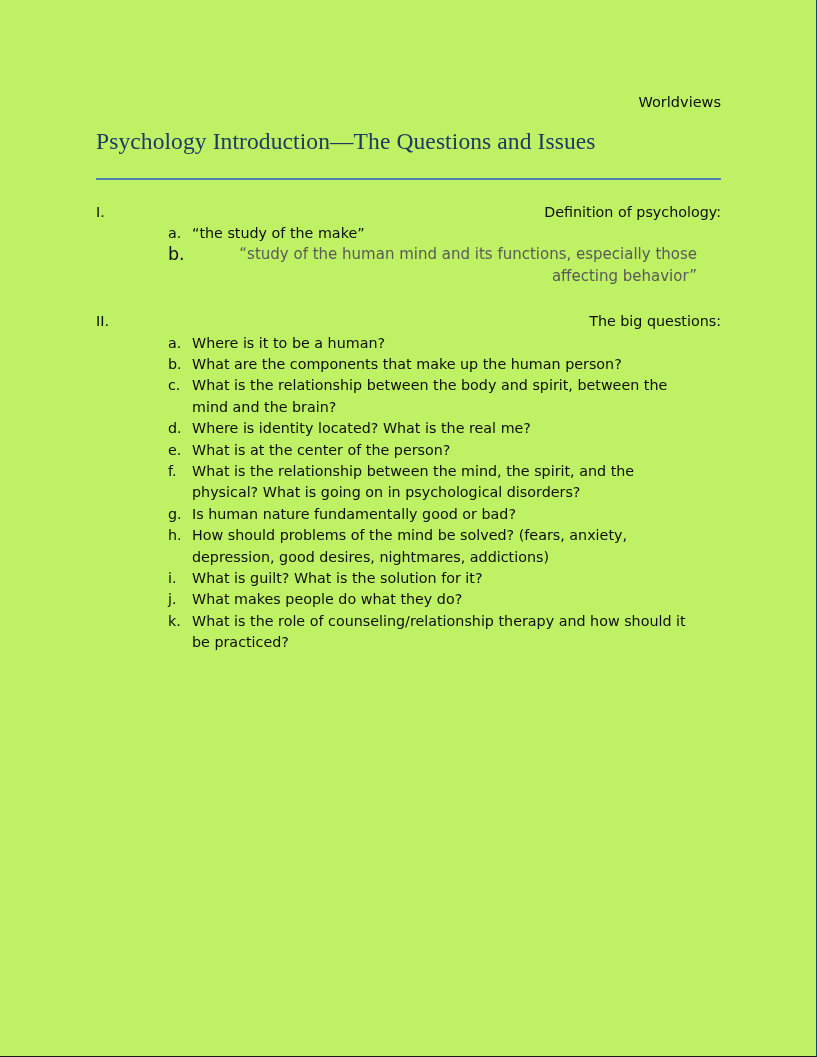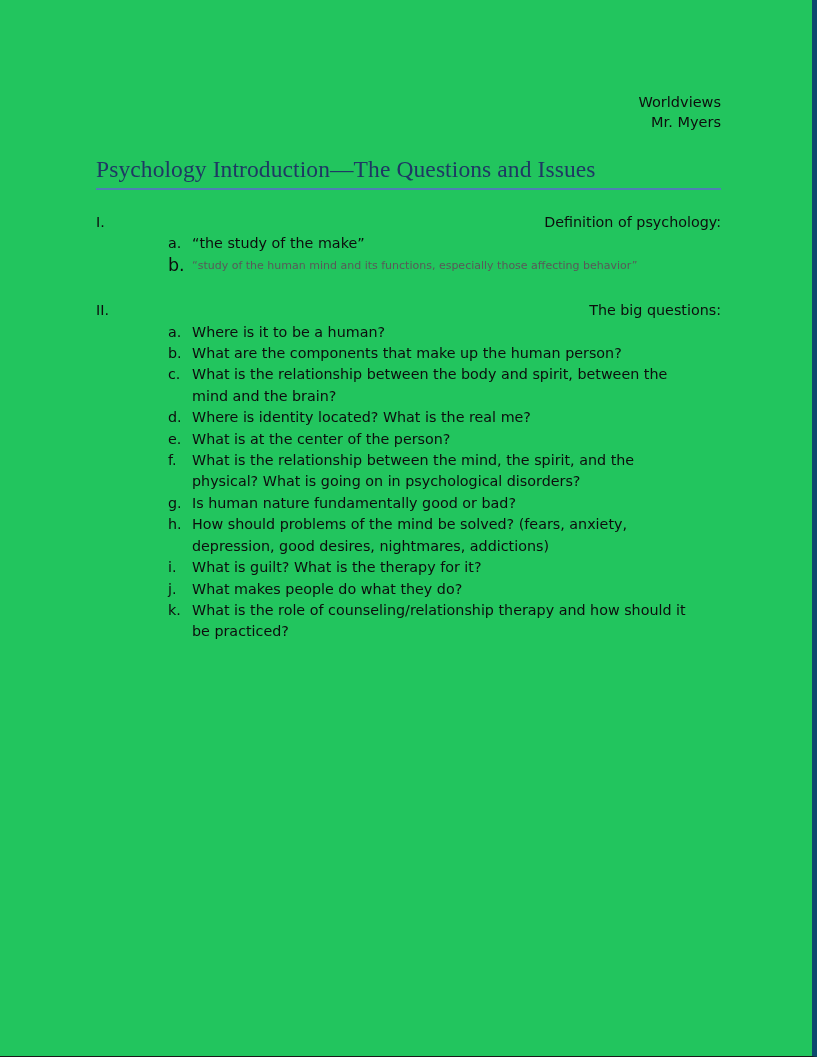--- a/index.html
+++ b/index.html
@@ -7,23 +7,23 @@
     padding: 0;
     background: #ffffff;
   }
   body {
     font-family: "DejaVu Sans", sans-serif;
   }
   .page {
     position: relative;
     width: 817px;
     height: 1057px;
-    background: #22c55e;
+    background: #bef264;
     box-sizing: border-box;
-    border-right: 5px solid #0c4a6e;
+    border-right: 1px solid #0c4a6e;
     border-bottom: 1px solid #1a1a1a;
     overflow: hidden;
   }
   .content {
     position: absolute;
     left: 96px;
     top: 0;
     width: 625px;
   }
   
@@ -33,23 +33,23 @@
     font-family: "DejaVu Sans", sans-serif;
     font-size: 14.5px;
     line-height: 19.5px;
     color: #0d0d0d;
   }
   .doc-header div {
     white-space: nowrap;
   }
   
   .title-wrap {
-    margin-top: 24px;
+    margin-top: 15px;
     border-bottom: 2px solid #4f7fb5;
-    padding-bottom: 6px;
+    padding-bottom: 24px;
   }
   .doc-title {
     font-family: "Liberation Serif", "DejaVu Serif", serif;
     font-size: 23.5px;
     line-height: 26px;
     color: #1f3864;
     letter-spacing: 0.1px;
     white-space: nowrap;
   }
   
@@ -96,32 +96,32 @@
     max-width: 505px;
   }
   
   .sub-item.large .sub-marker {
     font-size: 17.5px;
     line-height: 21.4px;
     color: #0d0d0d;
   }
   .sub-item.large .sub-text {
     color: #595959;
-    font-size: 11px;
+    font-size: 15px;
+    text-align: right;
   }
 </style>
 </head>
 <body>
 
 <div class="page">
   <div class="content">
 
     <div class="doc-header">
       <div>Worldviews</div>
-      <div>Mr. Myers</div>
     </div>
 
     <div class="title-wrap">
       <div class="doc-title">Psychology Introduction—The Questions and Issues</div>
     </div>
 
     <div class="outline">
         <div class="section">
           <div class="roman-row">
             <span class="roman-marker">I.</span>
@@ -171,21 +171,21 @@
             <div class="sub-item">
               <span class="sub-marker">g.</span>
               <span class="sub-text">Is human nature fundamentally good or bad?</span>
             </div>
             <div class="sub-item">
               <span class="sub-marker">h.</span>
               <span class="sub-text">How should problems of the mind be solved?  (fears, anxiety, depression, good desires, nightmares, addictions)</span>
             </div>
             <div class="sub-item">
               <span class="sub-marker">i.</span>
-              <span class="sub-text">What is guilt?  What is the therapy for it?</span>
+              <span class="sub-text">What is guilt?  What is the solution for it?</span>
             </div>
             <div class="sub-item">
               <span class="sub-marker">j.</span>
               <span class="sub-text">What makes people do what they do?</span>
             </div>
             <div class="sub-item">
               <span class="sub-marker">k.</span>
               <span class="sub-text">What is the role of counseling/relationship therapy and how should it be practiced?</span>
             </div>
           </div>

